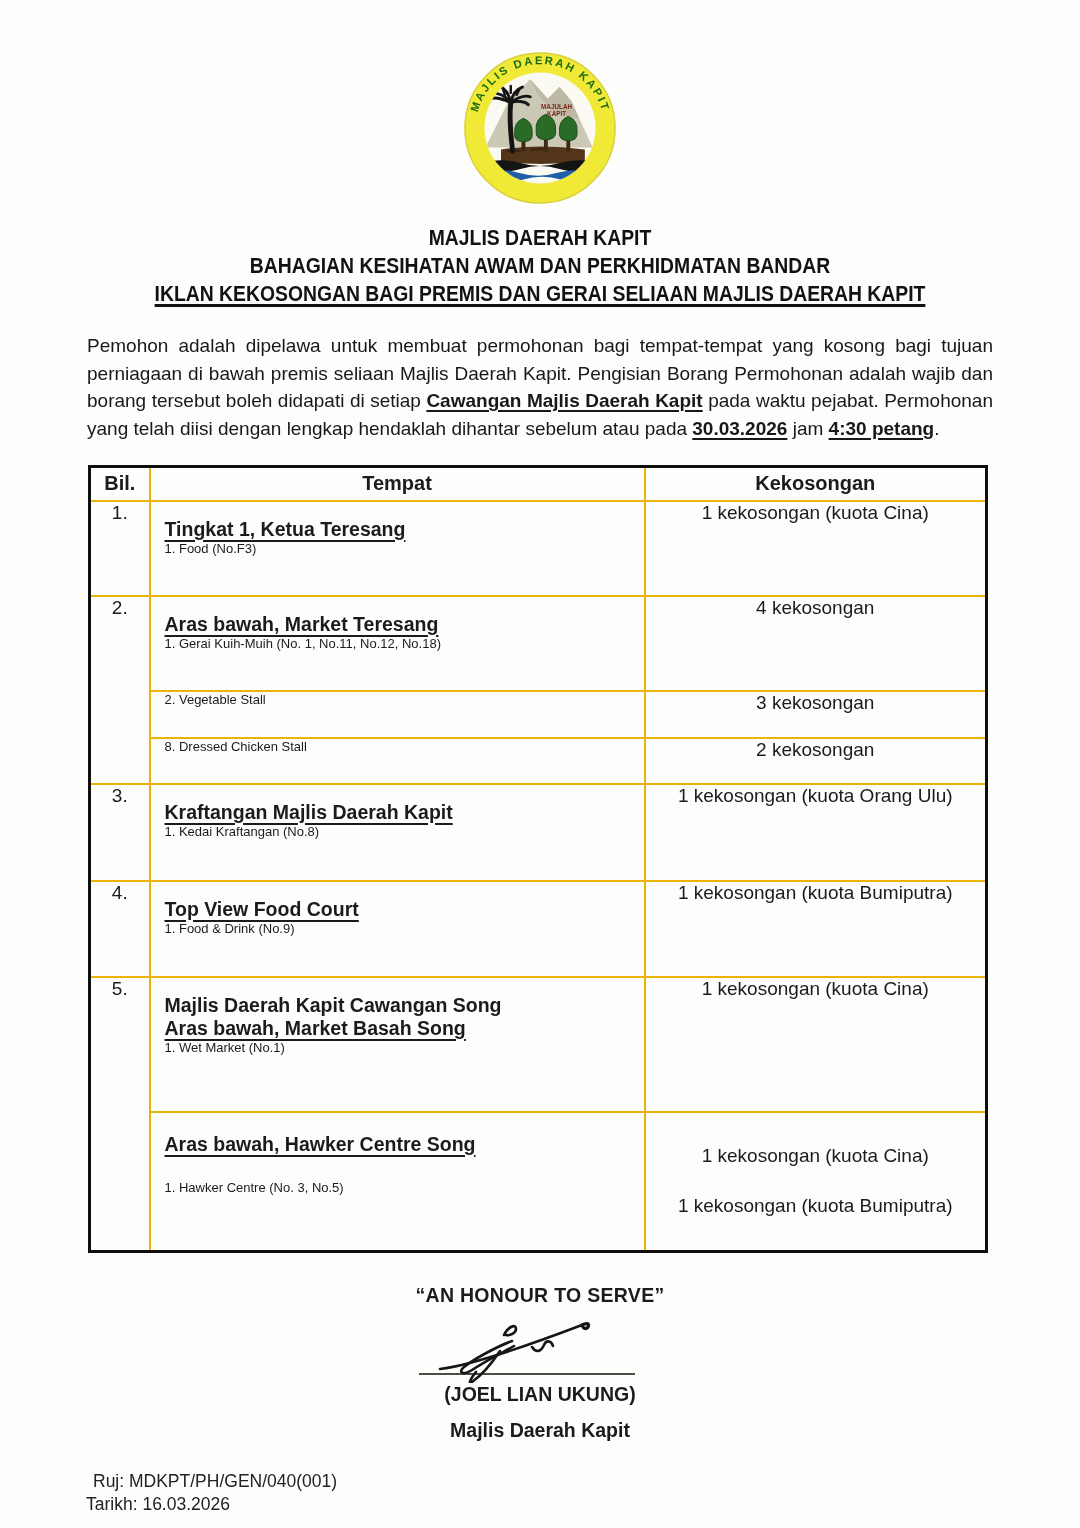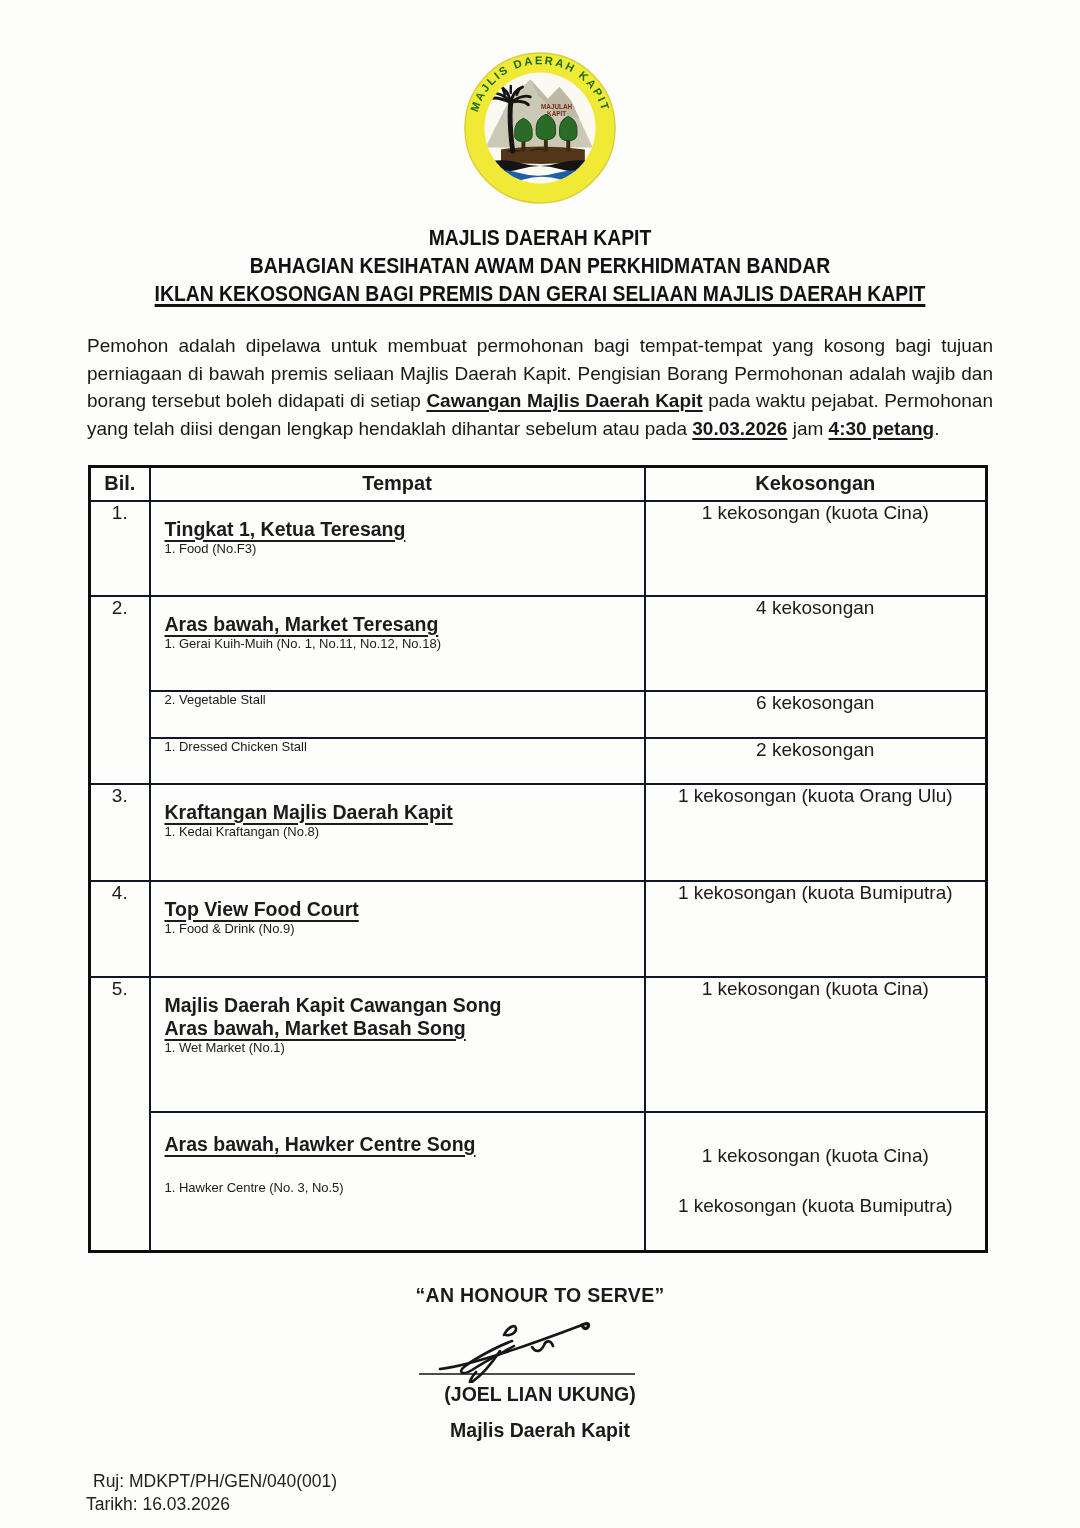--- a/index.html
+++ b/index.html
@@ -44,21 +44,21 @@
     border-collapse:collapse;
     table-layout:fixed;
     margin:23px 0 0 88px;
     width:897px;
     border:3px solid #0e0e0e;
     font-size:19px;
   }
   table.vac col.c1 { width:60px; }
   table.vac col.c2 { width:495px; }
   table.vac col.c3 { width:342px; }
-  table.vac th, table.vac td { border:2px solid #0f172a; vertical-align:top;margin-top:36px; }
+  table.vac th, table.vac td { border:2px solid #eab308; vertical-align:top;margin-top:36px; }
   table.vac th {
     height:34px; font-size:20px; font-weight:bold;
     text-align:center; vertical-align:middle; padding:2px 0;
   }
   td.c-bil { text-align:center; vertical-align:middle; font-size:19px; }
   td.c-tempat { padding:0 10px 0 14px; }
   td.c-kek { text-align:center; vertical-align:bottom; padding-bottom:10px; }
   .cell-col { display:flex; flex-direction:column; justify-content:space-between; height:100%; padding:16px 0 8px; }
   .cell-col.start { justify-content:flex-start; gap:24px; padding-top:20px; }
   .cell-bottom { display:flex; align-items:flex-end; height:100%; padding-bottom:8px; }
@@ -190,26 +190,26 @@
       </div>
     </td>
     <td class="c-kek">4 kekosongan</td>
   </tr>
   <tr class="h47">
     <td class="c-tempat">
       <div class="cell-bottom">
             <div class="item">2. Vegetable Stall</div>
           </div>
     </td>
-    <td class="c-kek">6 kekosongan</td>
+    <td class="c-kek">3 kekosongan</td>
   </tr>
   <tr class="h46">
     <td class="c-tempat">
       <div class="cell-bottom">
-            <div class="item">1. Dressed Chicken Stall</div>
+            <div class="item">8. Dressed Chicken Stall</div>
           </div>
     </td>
     <td class="c-kek">2 kekosongan</td>
   </tr>
 
   <tr class="h97">
     <td class="c-bil">3.</td>
     <td class="c-tempat">
       <div class="cell-col">
         <div class="heading u">Kraftangan Majlis Daerah Kapit</div>

